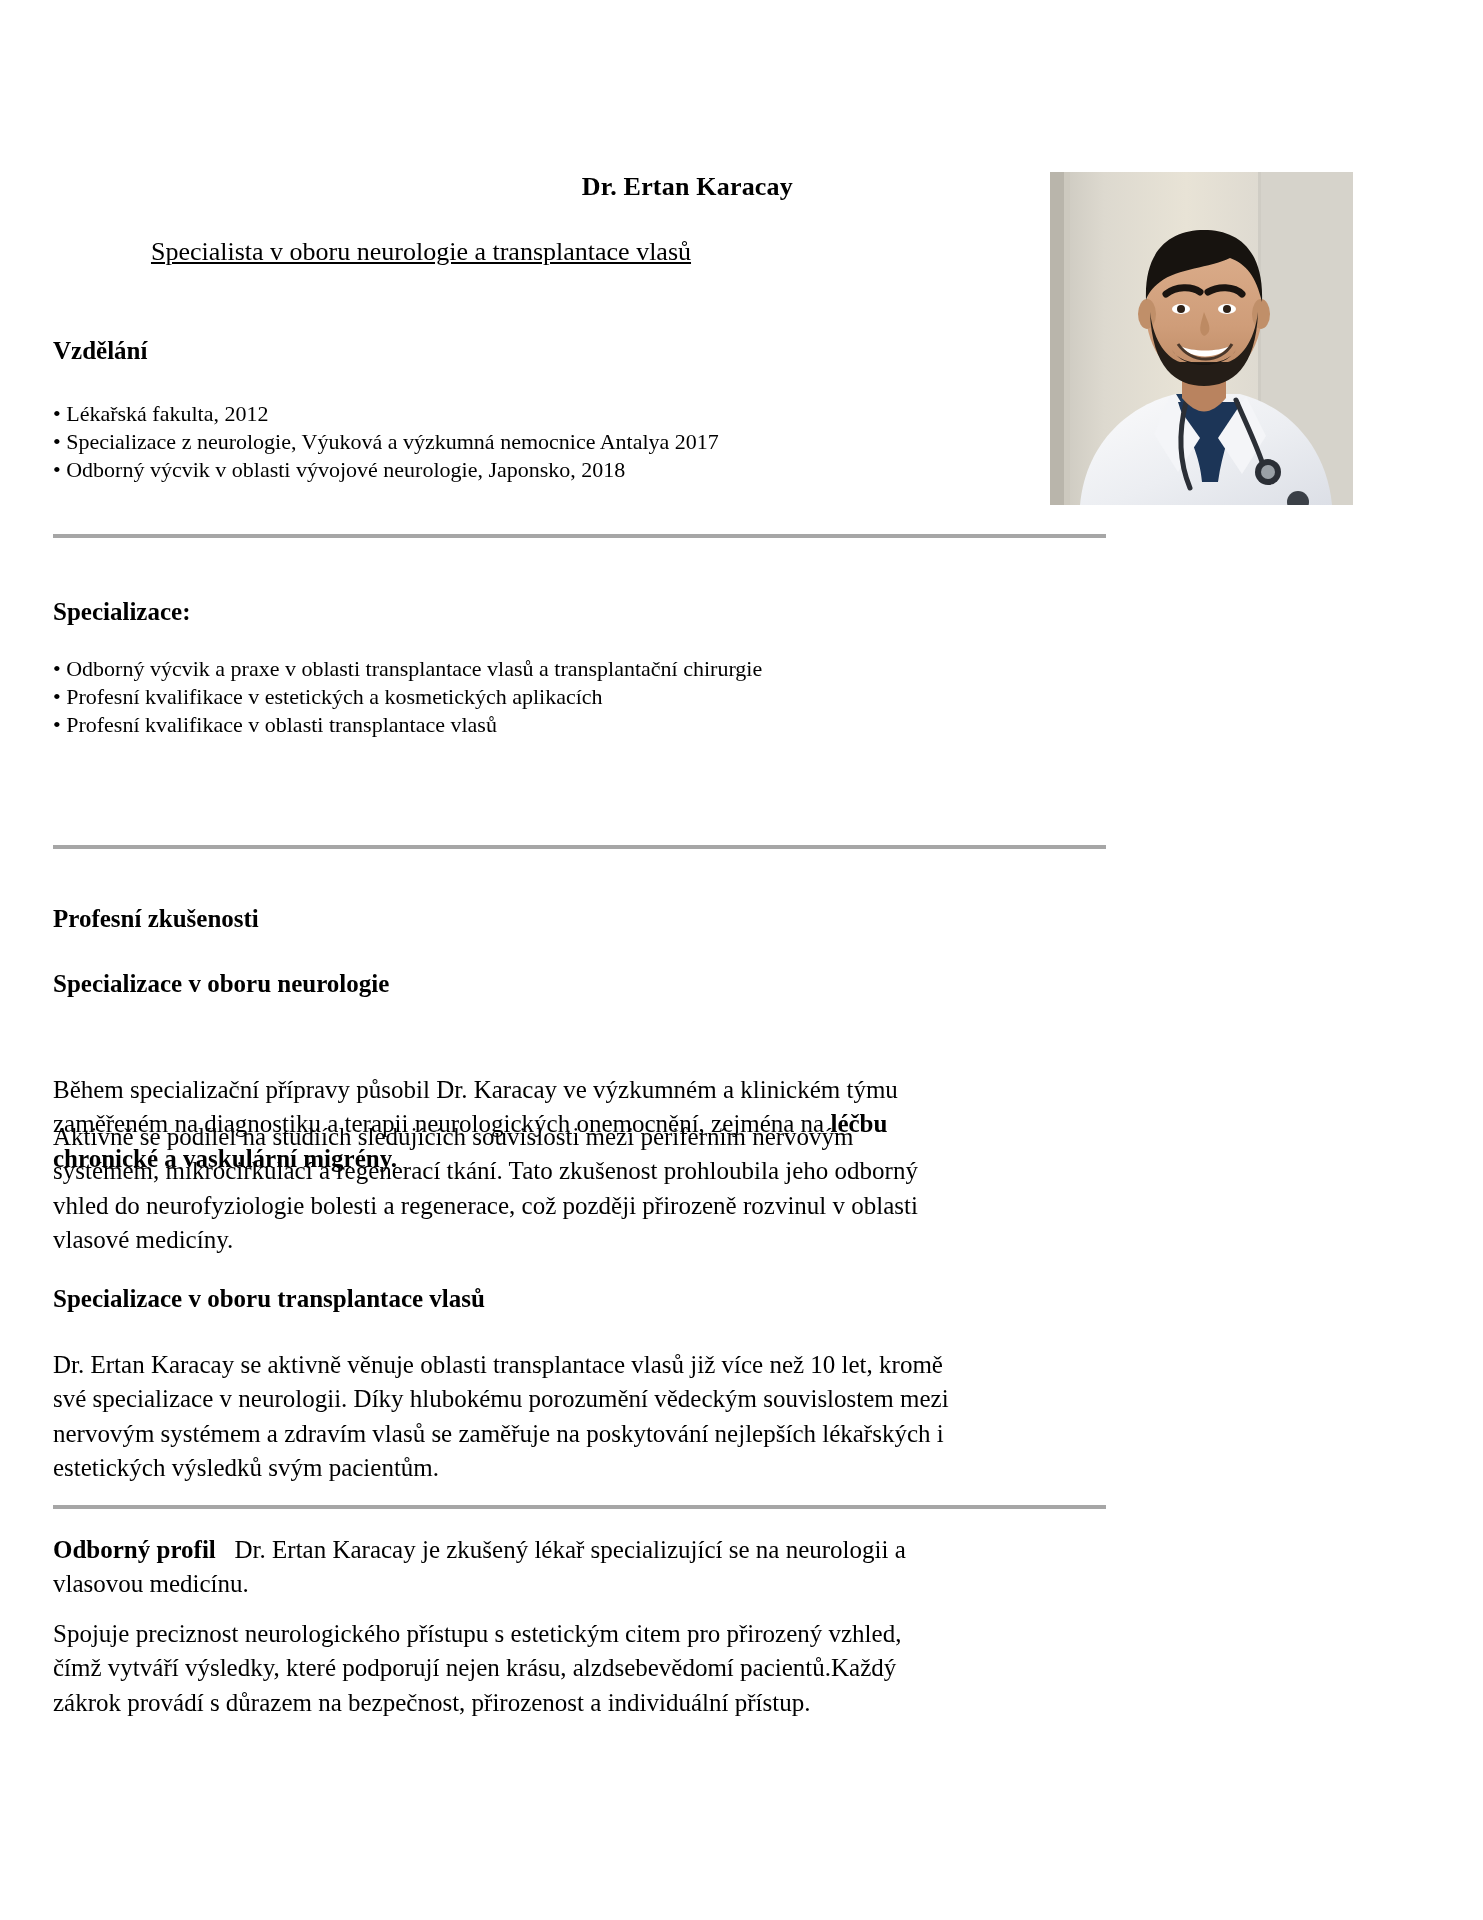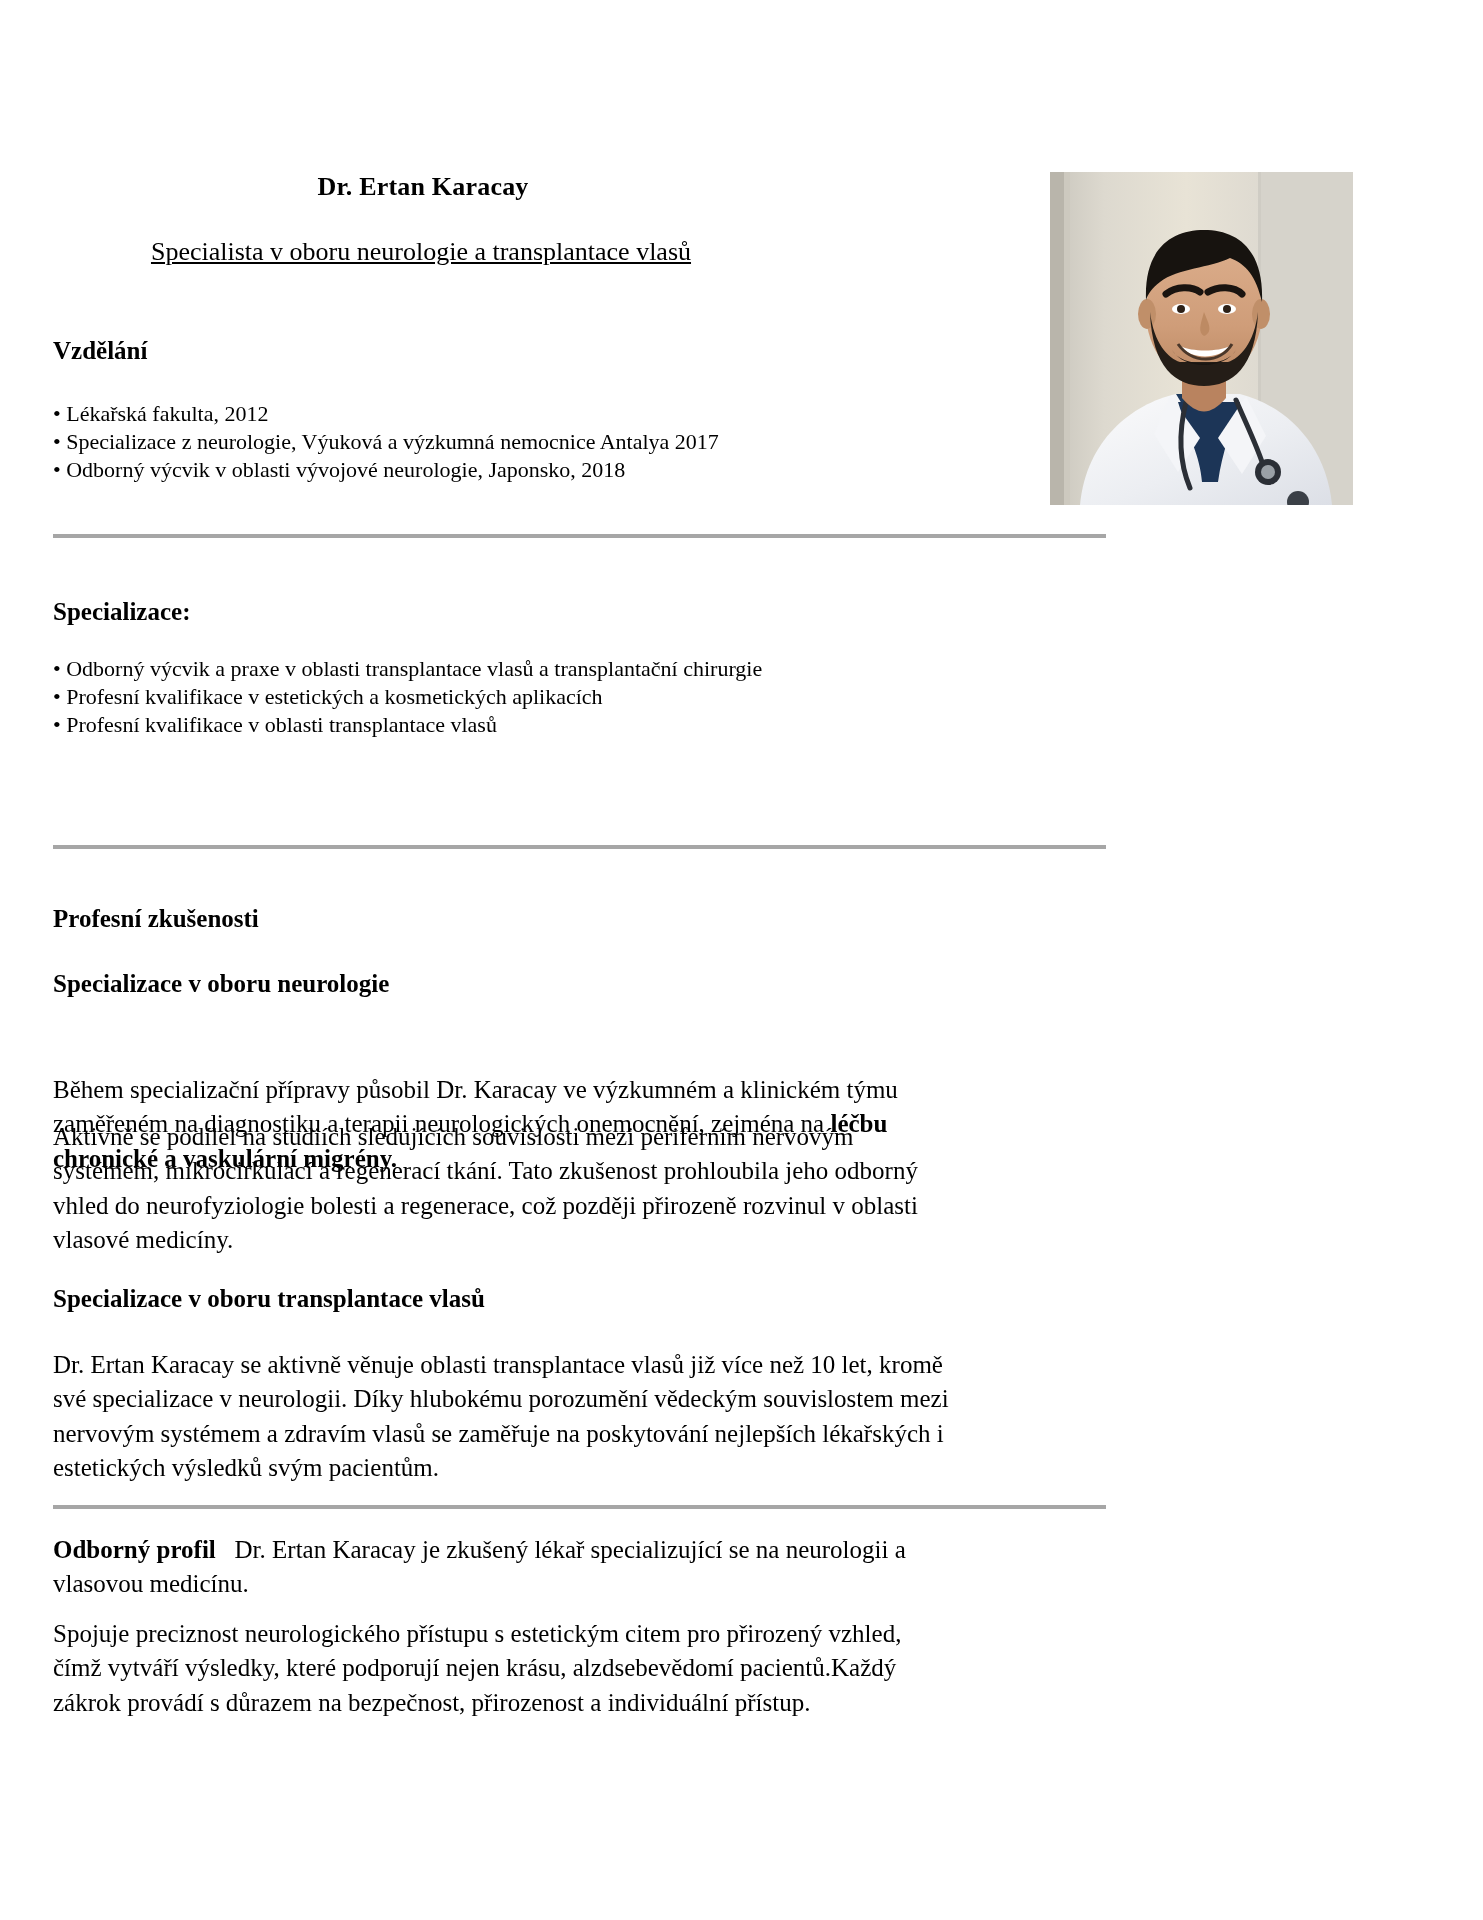--- a/index.html
+++ b/index.html
@@ -23,21 +23,21 @@
     height: 1920px;
     background: #ffffff;
   }
 
   
   .doc-title {
     position: absolute;
     left: 53px;
     top: 172px;
     width: 740px;
-    text-align: center;
+    text-align: right;
     font-weight: bold;
     font-size: 26px;
     letter-spacing: 0.2px;
   }
   .doc-subtitle {
     position: absolute;
     left: 51px;
     top: 237px;
     width: 740px;
     text-align: center;

